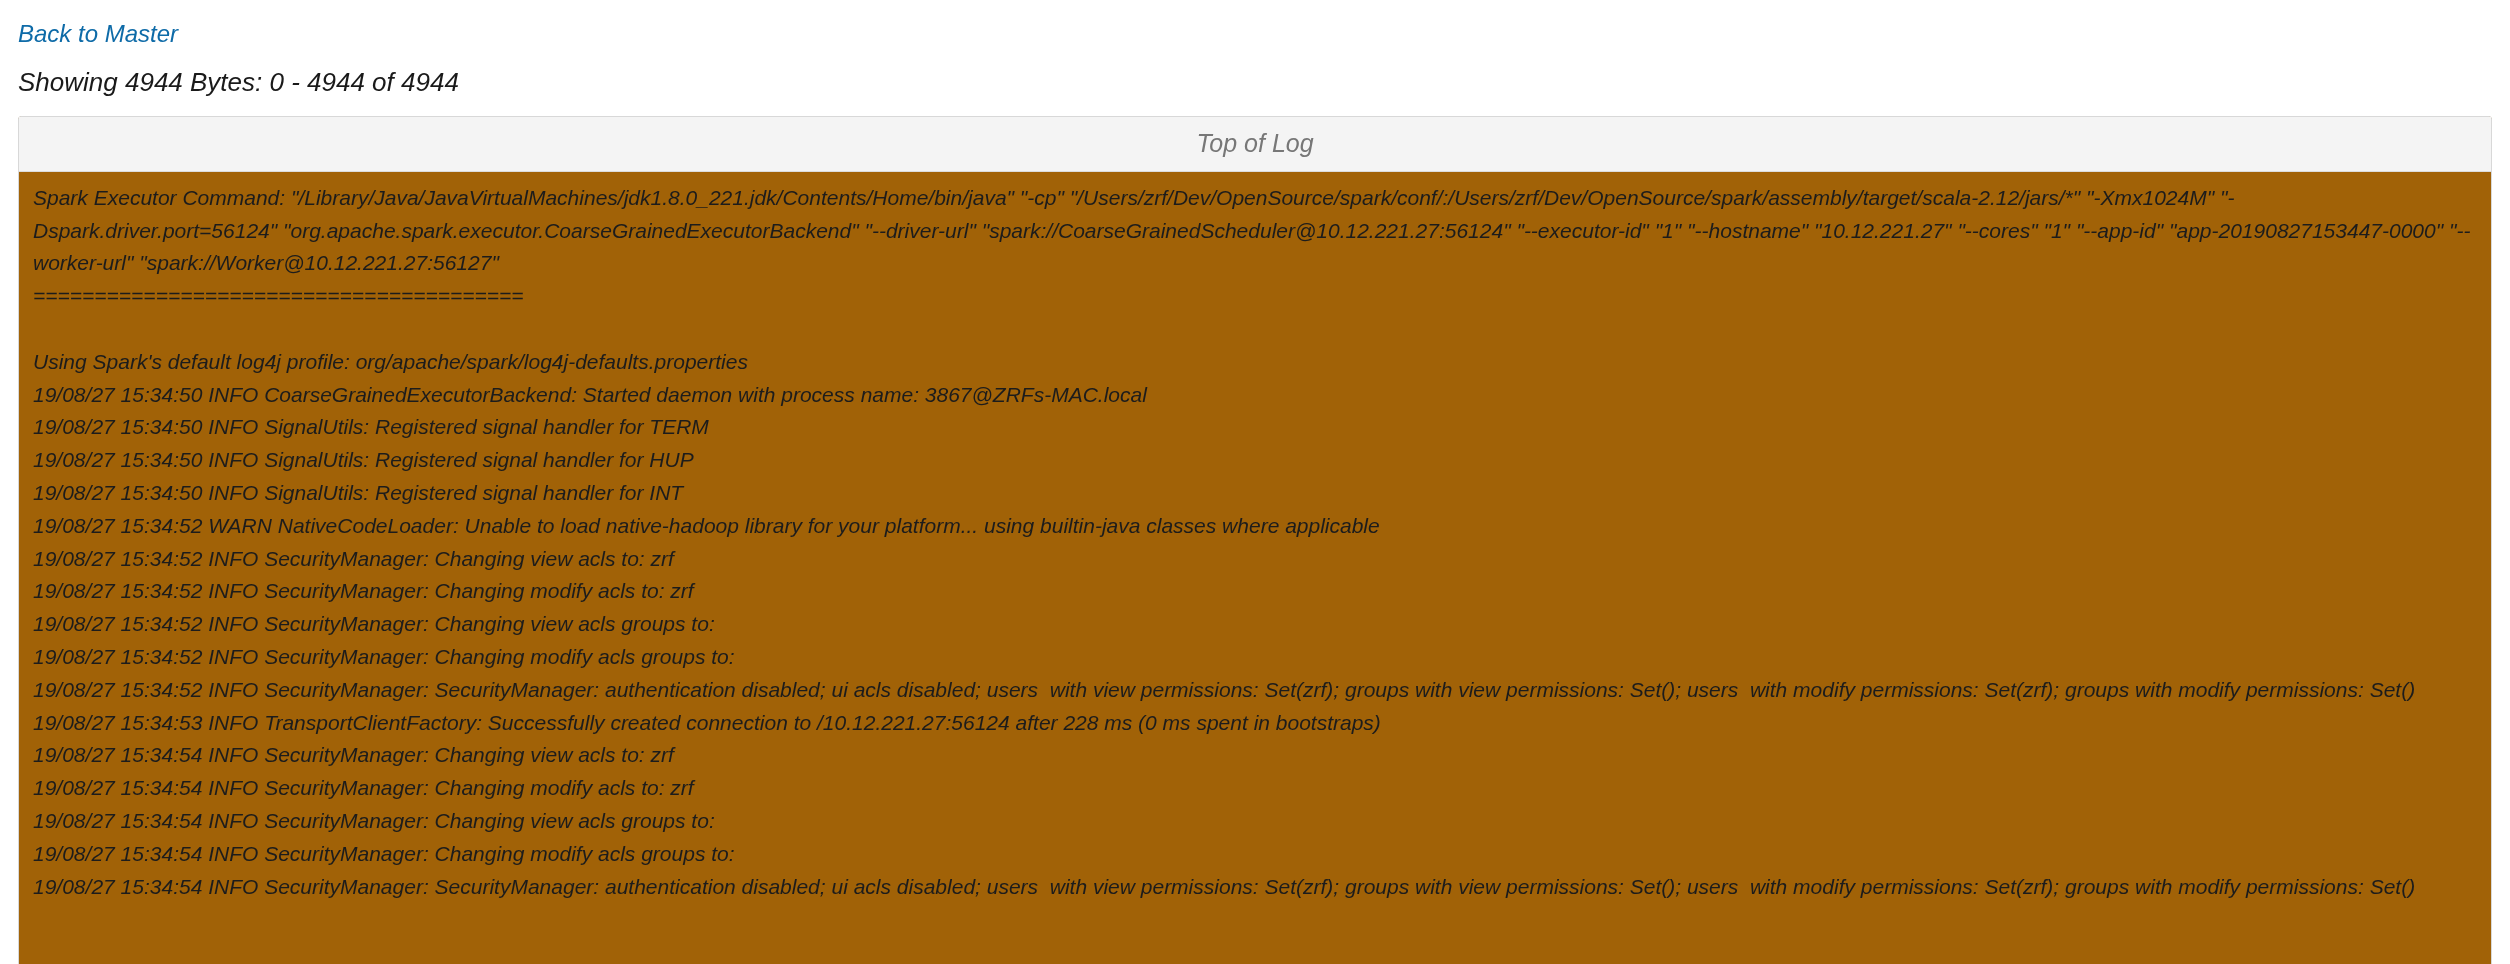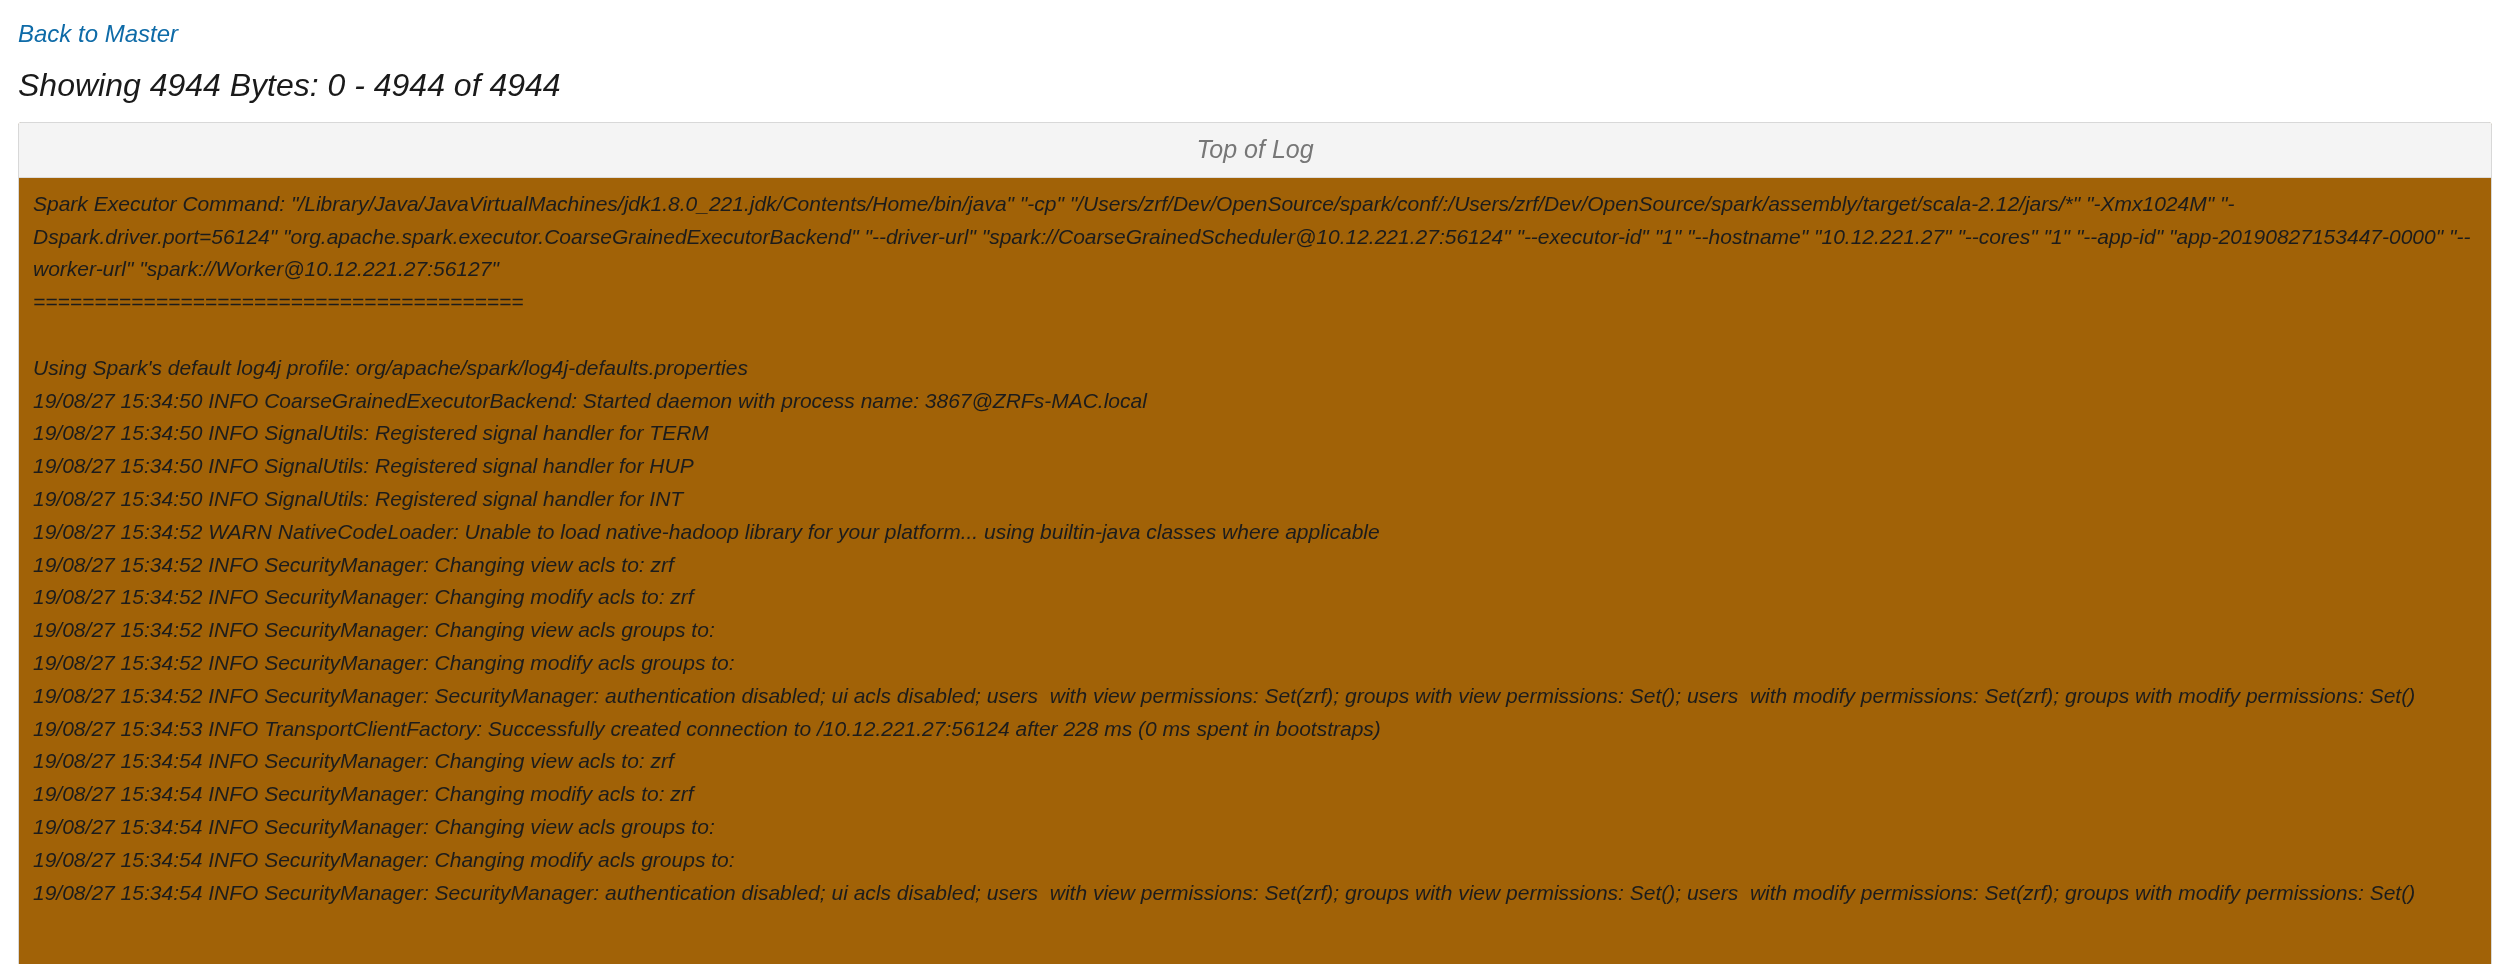--- a/index.html
+++ b/index.html
@@ -22,21 +22,21 @@
     display: inline-block;
     color: #0e6ba8;
     font-size: 24px;
     line-height: 1.2;
     text-decoration: none;
     cursor: pointer;
     font-family: "Liberation Sans", sans-serif;
   }
   .showing-line {
     margin-top: 18px;
-    font-size: 32px;
+    font-size: 26px;
     color: #1a1a1a;
     font-family: "Liberation Sans", sans-serif;
   }
   .log-panel {
     margin-top: 18px;
     border: 1px solid #d8d8d8;
     border-radius: 3px;
     background: #a16207;
     box-sizing: border-box;
     width: 2474px;

